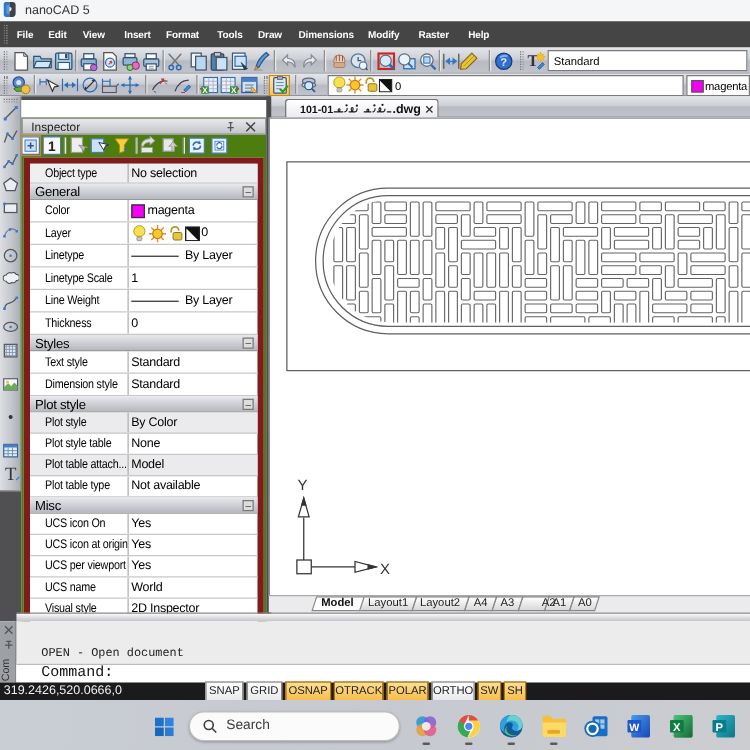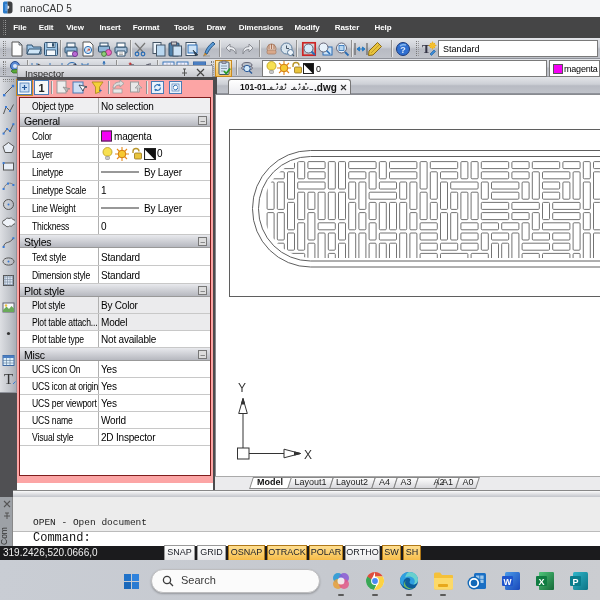--- a/index.html
+++ b/index.html
@@ -5,24 +5,24 @@
 #app{position:relative;width:600px;height:600px;background:#fff}
 .abs{position:absolute}
 .titlebar{left:0;top:0;width:600px;height:17px;background:#f5f6f8}
 .menubar{left:0;top:17px;width:600px;height:21px;background:#454546}
 .menubar span{position:absolute;top:6px;font-size:8px;font-weight:bold;letter-spacing:-.1px;color:#fff;transform:translateX(-50%)}
 .tb{background:linear-gradient(#e3e5e9 0%,#cdd0d6 45%,#b8bbc3 55%,#c0c3ca 100%);border-bottom:1px solid #8f929a}
 .grip{width:3px;border-left:1px dotted #777;border-right:1px dotted #999}
 .sep{width:1px;background:#909090;box-shadow:1px 0 0 #e8e8e8}
 .ico{position:absolute;width:16px;height:16px}
 .combo{position:absolute;background:#fff;border:1px solid #7a7a7a;font-size:10px;color:#000}
-.insp{left:17px;top:65px;width:196px;height:418px;background:#fca5a5}
+.insp{left:17px;top:94px;width:196px;height:418px;background:#4d7c0f}
 .insp-title{left:0;top:0;width:196px;height:14px;background:linear-gradient(#e8e9ec,#c2c4ca);border:1px solid #9a9ca2;font-size:9.5px;color:#222;padding:1.5px 0 0 7px}
 .insp-tools{left:0;top:14px;width:196px;height:18px}
-.insp-body{left:2px;top:32px;width:192px;height:379px;background:#fff;border:1px solid #7f1d1d;font-size:10px;letter-spacing:-.2px;color:#000}
+.insp-body{left:2px;top:32px;width:192px;height:379px;background:#fff;border:5px solid #7f1d1d;font-size:10px;letter-spacing:-.2px;color:#000}
 .irow{position:relative;border-bottom:1px solid #c8c8c8;overflow:hidden}
 .irow .l{position:absolute;left:12px;top:50%;transform:translateY(-50%) scaleX(.86);transform-origin:0 50%;white-space:nowrap}
 .irow .r{position:absolute;left:81px;top:50%;transform:translateY(-50%);display:flex;align-items:center}
 .irow .dv{position:absolute;left:78px;top:0;bottom:0;width:1px;background:#b0b0b0}
 .ihdr{position:relative;background:linear-gradient(#e8e9ed,#b6b8bf);border-bottom:1px solid #999;font-weight:normal;padding-left:4px}
 .ihdr .m{position:absolute;right:3px;top:2px;width:9px;height:9px;border:1px solid #777;background:#ddd;font-size:8px;line-height:7px;text-align:center;color:#333}
 .canvas{left:215px;top:94px;width:385px;height:382px;background:#fff;border-left:1px solid #898b90;border-top:1px solid #898b90}
 .ltabs{left:215px;top:476px;width:385px;height:14px;background:#ebebed;border-top:1px solid #aaa;font-size:9px}
 .ltab{position:absolute;top:1px;height:12px;background:linear-gradient(#fdfdfd,#d8d8dc);border:1px solid #888;color:#222;text-align:center;line-height:12px}
 .splitter{left:13px;top:490px;width:587px;height:7px;background:linear-gradient(#fafafa,#c2c4ca);border-top:1px solid #888}
@@ -472,20 +472,25 @@
 <div class="irow" style="height:18px">
           <span class="l">Dimension style</span>
           <span class="dv"></span>
           <span class="r">Standard</span>
         </div>
 <div class="ihdr" style="height:13px;font-size:10.5px;padding-top:1px">Plot style<span class="m">–</span></div>
 <div class="irow" style="height:17px;background:#ebebed">
           <span class="l">Plot style</span>
           <span class="dv"></span>
           <span class="r">By Color</span>
+        </div>
+<div class="irow" style="height:17px">
+          <span class="l">Plot style table</span>
+          <span class="dv"></span>
+          <span class="r">None</span>
         </div>
 <div class="irow" style="height:17px;background:#ebebed">
           <span class="l">Plot table attach...</span>
           <span class="dv"></span>
           <span class="r">Model</span>
         </div>
 <div class="irow" style="height:17px">
           <span class="l">Plot table type</span>
           <span class="dv"></span>
           <span class="r">Not available</span>

